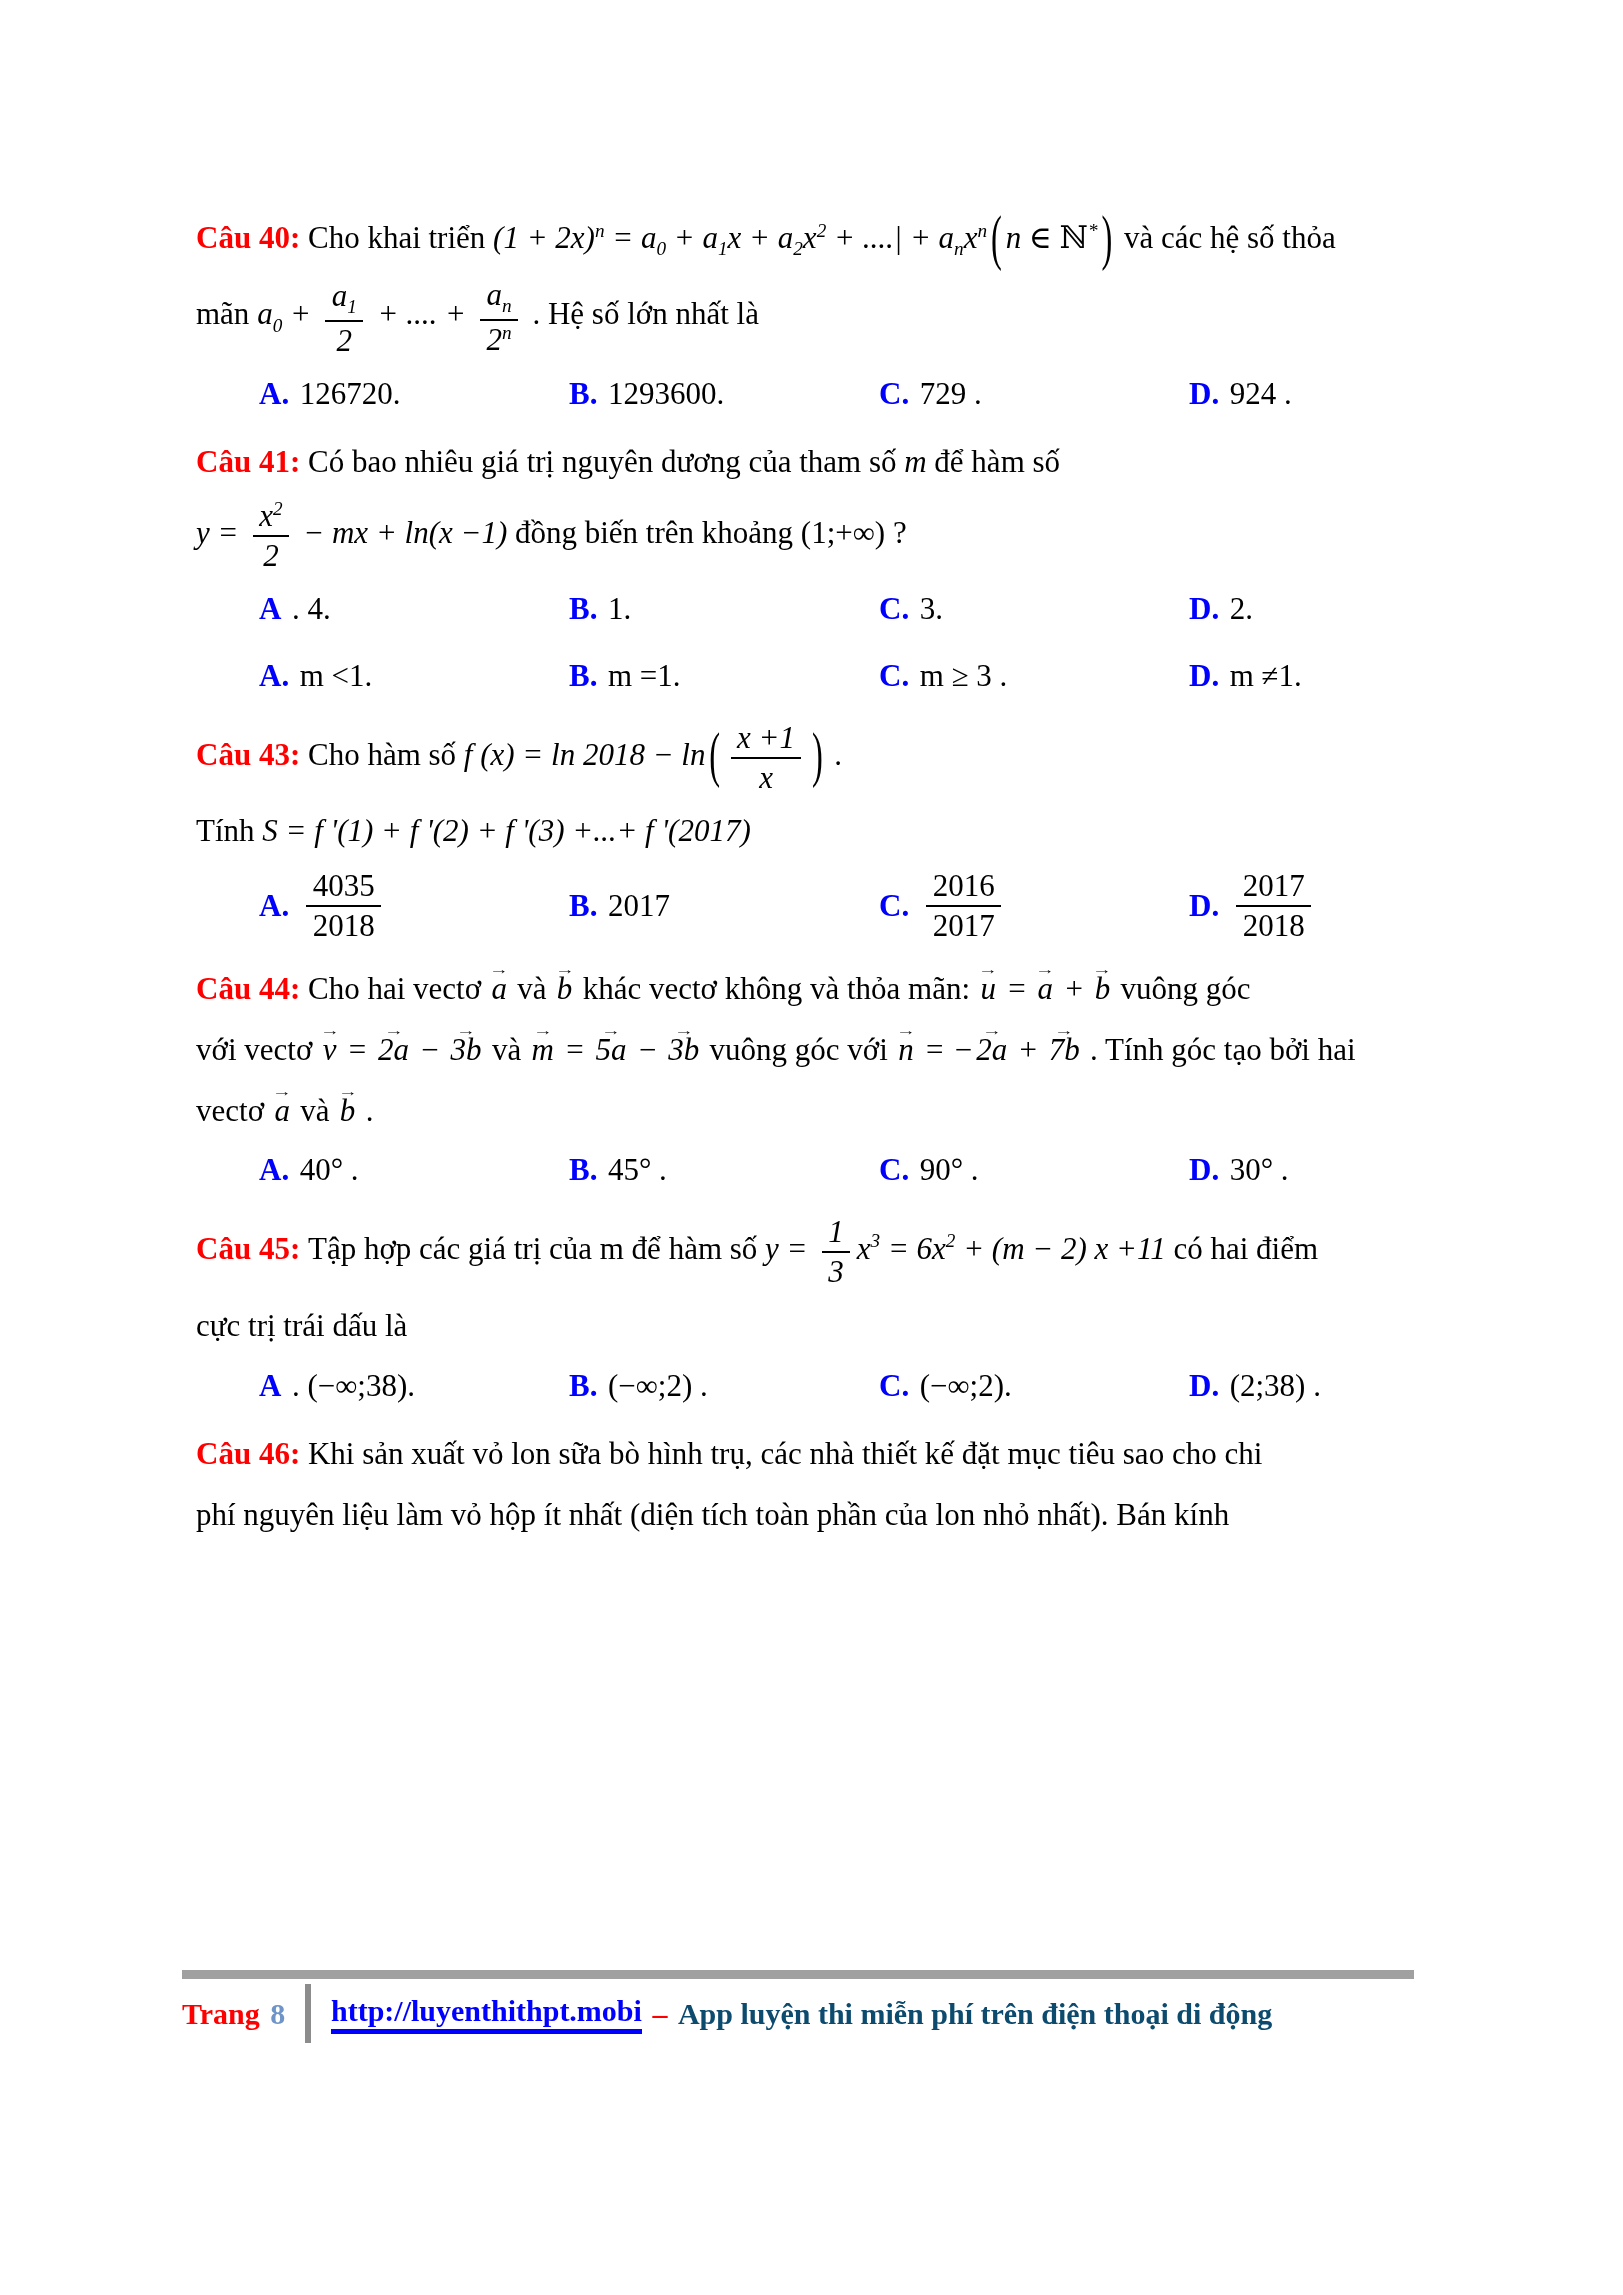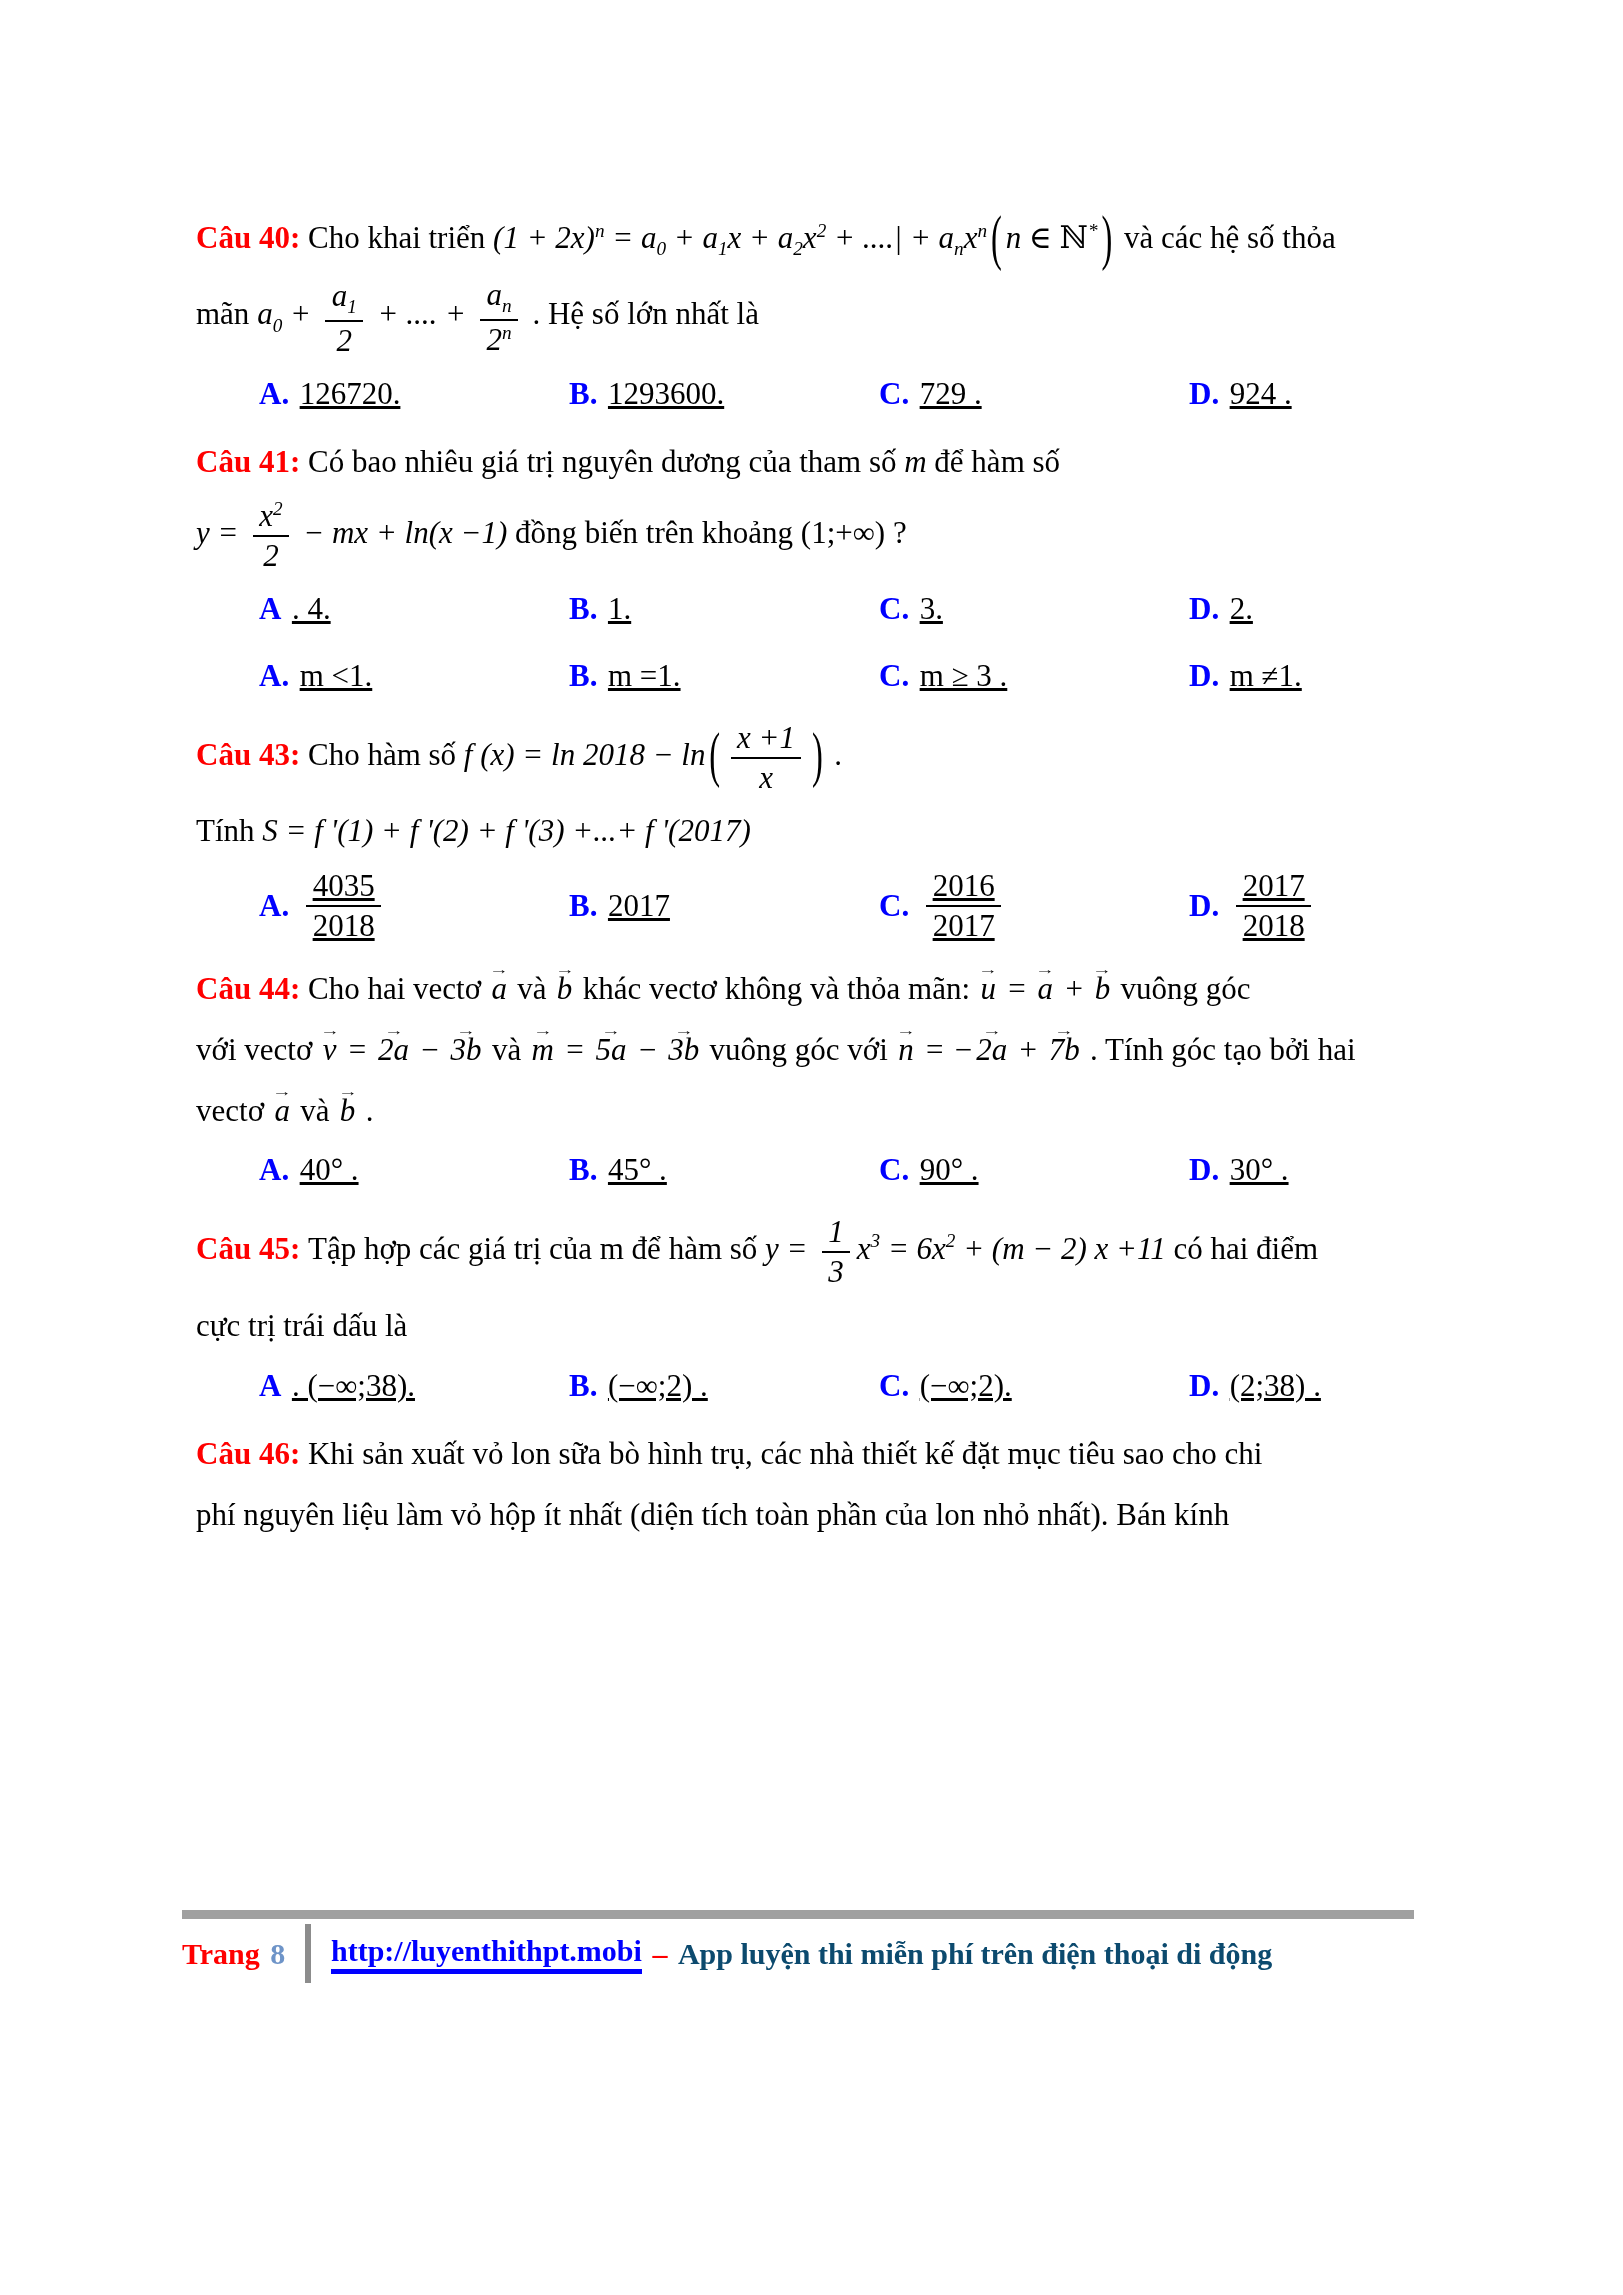--- a/index.html
+++ b/index.html
@@ -29,23 +29,23 @@
     transform:translateX(-50%) scale(0.8,0.5);
     font-style:normal;font-size:0.8em;
   }
   .frac{display:inline-block;vertical-align:middle;text-align:center;line-height:1.08;margin:0 6.5px;}
   .frac .num{display:block;border-bottom:2.6px solid #000;padding:0 6.5px 2px;}
   .frac .den{display:block;padding:2px 6.5px 0;}
   .options{display:flex;align-items:center;padding-left:63px;margin-bottom:23.6px;line-height:1.4;}
   .option{flex:0 0 auto;width:310px;display:flex;align-items:center;}
   .option:last-child{width:auto;}
   .opt-letter{color:#0000FF;font-weight:bold;margin-right:10.5px;}
-  .opt-body{display:inline-flex;align-items:flex-start;text-decoration:underline;}
-
-  .footer{position:absolute;left:182px;top:1910px;width:1232px;}
+  .opt-body{display:inline-flex;align-items:flex-start;}
+
+  .footer{position:absolute;left:182px;top:1970px;width:1232px;}
   .footer-bar{height:9.2px;background:#A0A0A0;}
   .footer-row{display:flex;align-items:center;font-weight:bold;font-size:30px;margin-top:5.2px;}
   .footer-page-label{color:#FF0000;}
   .footer-page-num{color:#6E94C8;margin-left:10.5px;}
   .footer-divider{width:6.5px;height:59px;background:#8C8C8C;margin:0 19.6px;flex:0 0 auto;}
   .footer-link{color:#0000FF;border-bottom:5.9px solid #0000FF;text-decoration:none;padding-bottom:0.7px;}
   .footer-sep{color:#FF0000;margin:0 10.5px;}
   .footer-tagline{color:#0c4a6e;}
 </style>
 </head>

